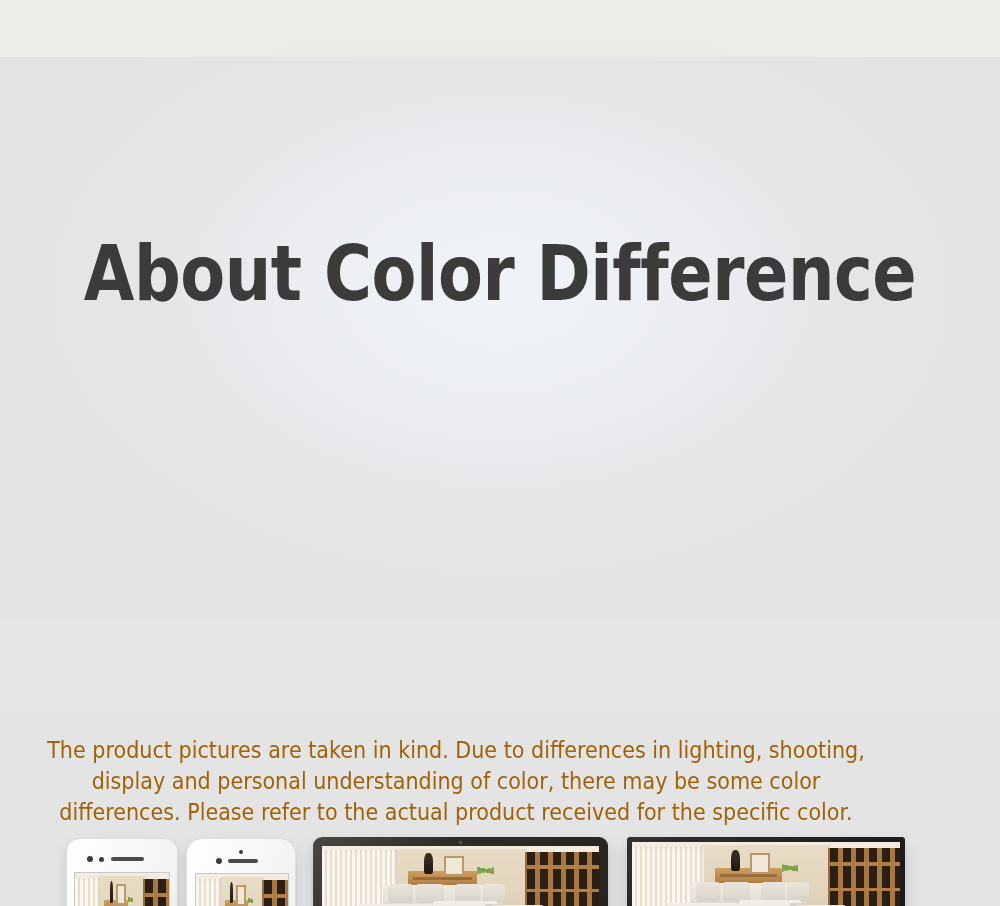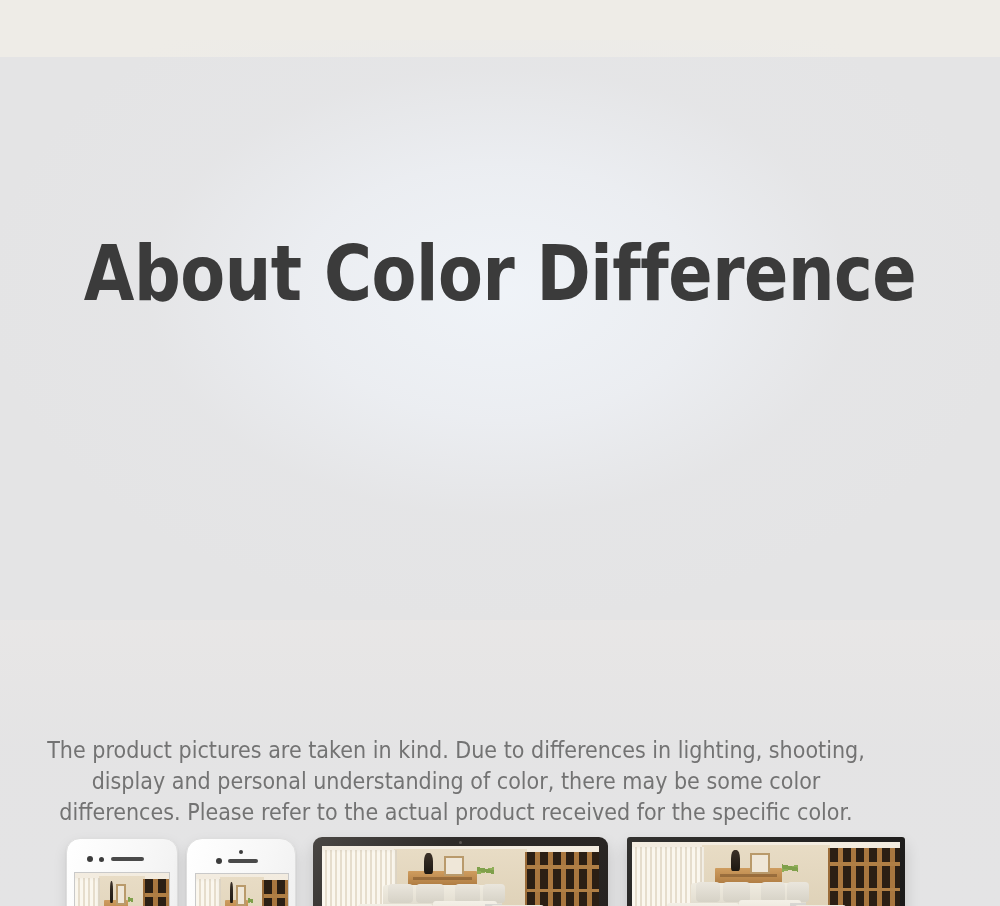--- a/index.html
+++ b/index.html
@@ -273,21 +273,21 @@
     overflow: hidden;
     background: #e9e2d4;
   }
 
   
   .caption {
     position: absolute;
     left: 0; top: 735px;
     width: 912px;
     text-align: center;
-    color: #737373;
+    color: #a16207;
     font-family: "DejaVu Sans", sans-serif;
     font-weight: 400;
     font-size: 23px;
     line-height: 31px;
   }
   .caption .line {
     display: block;
     transform: scaleX(0.9);
     transform-origin: 50% 50%;
     white-space: nowrap;

